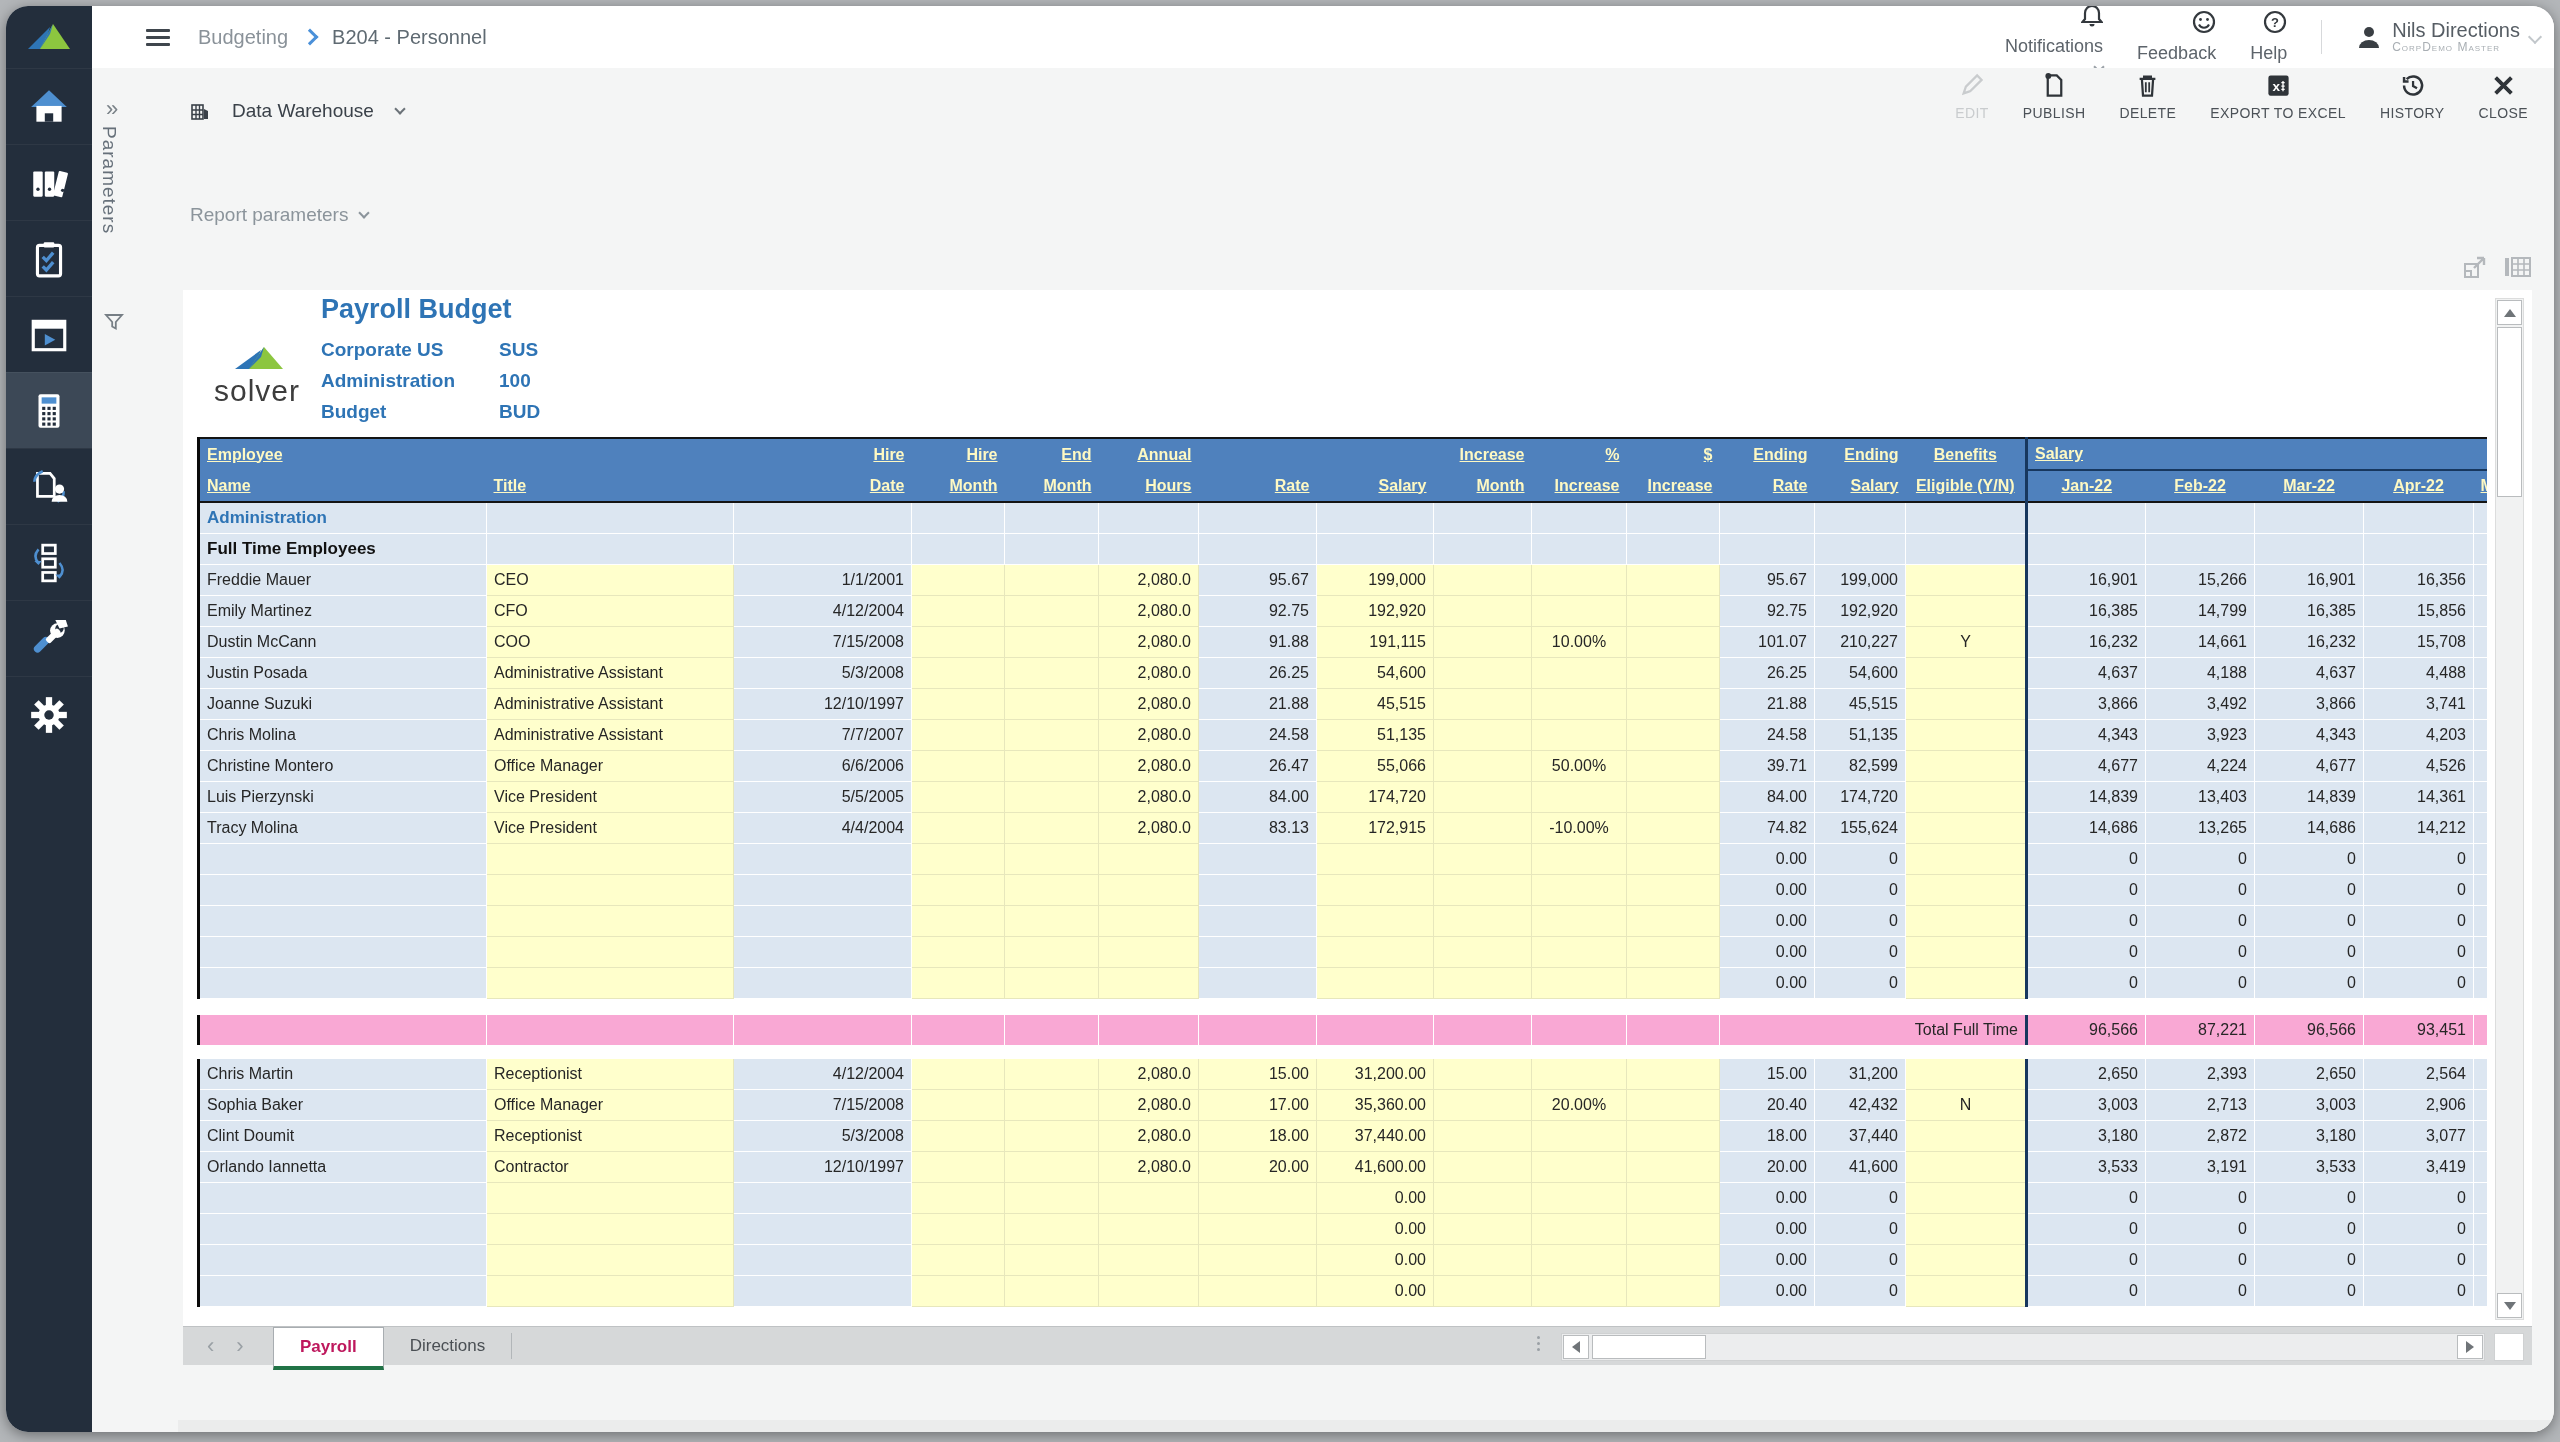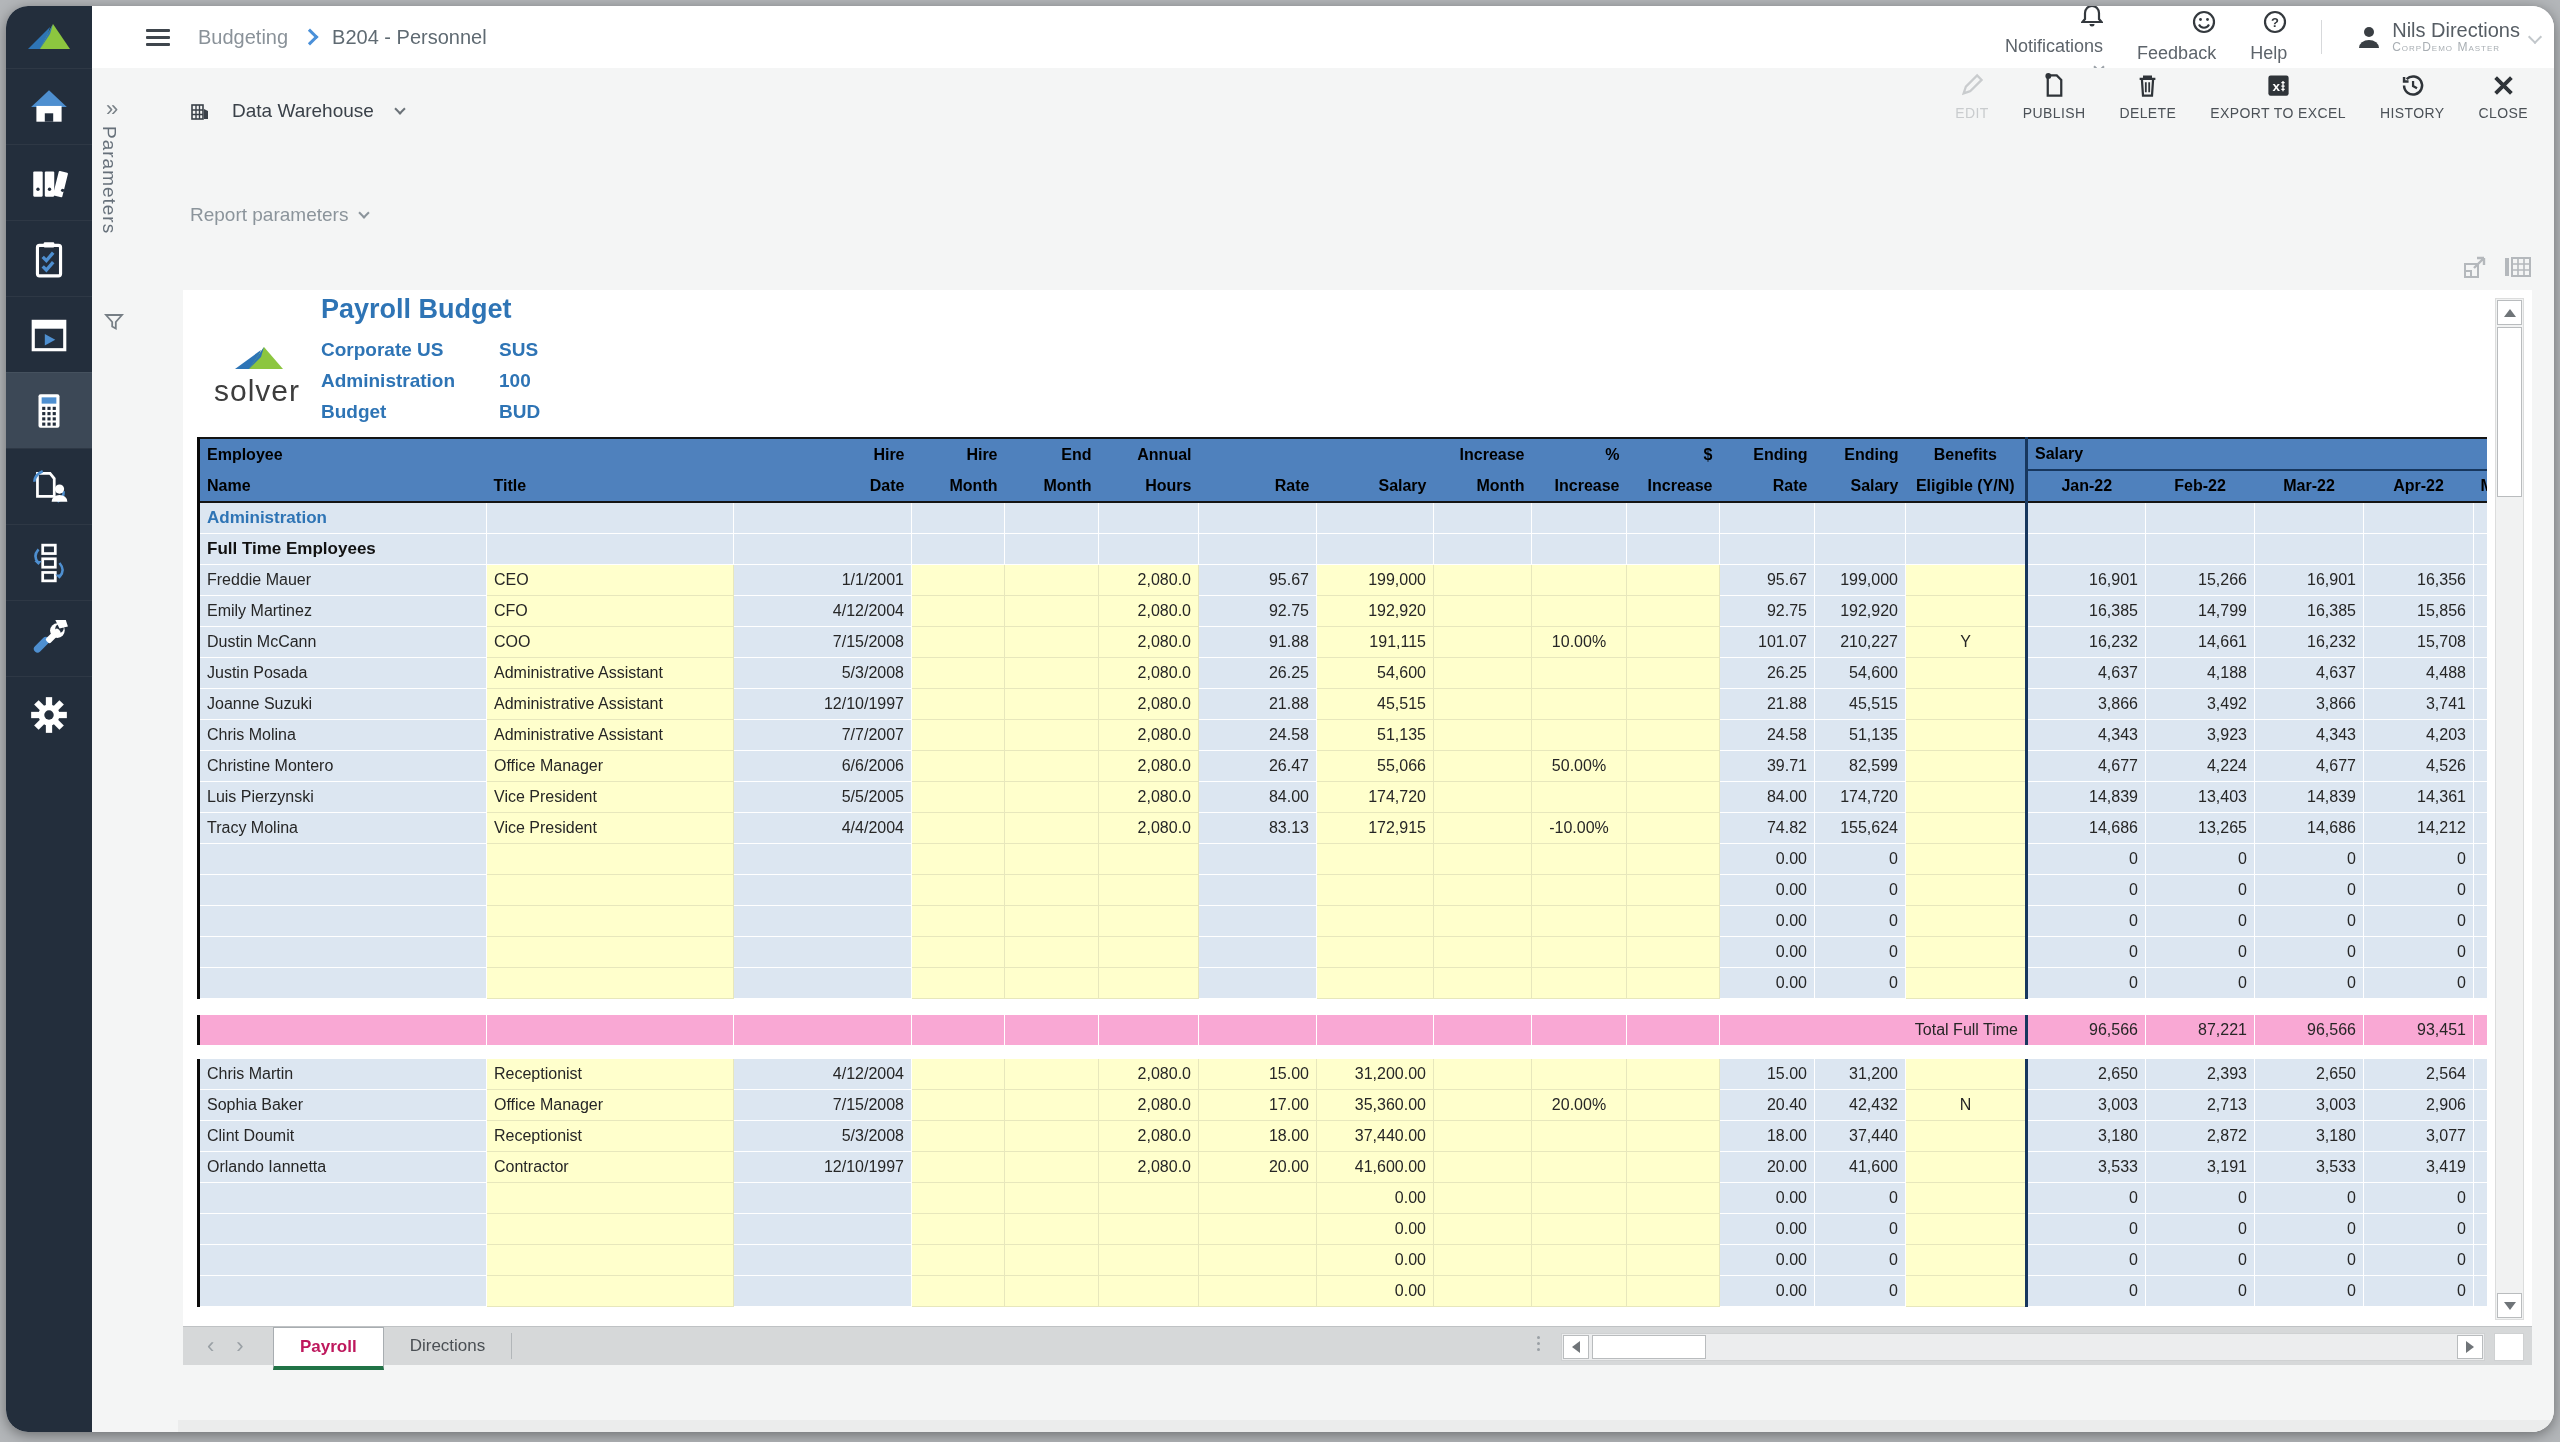--- a/index.html
+++ b/index.html
@@ -51,21 +51,21 @@
   .sh-inforow{display:flex;font-size:19px;font-weight:bold;color:#2e74b5;height:31px;align-items:center;}
   .sh-il{width:178px;}
   .sh-logo{position:absolute;left:14px;top:54px;width:120px;text-align:center;}
   .sh-logow{font-size:30px;color:#3d3d3d;letter-spacing:1px;margin-top:-2px;}
   .tblwrap{position:absolute;left:14px;top:147px;right:45px;bottom:0;overflow:hidden;}
   table.tbl{border-collapse:collapse;table-layout:fixed;width:2290px;font-size:16px;color:#262626;}
   .tbl td{height:30px;padding:0 7px;overflow:hidden;white-space:nowrap;}
   .c-b{background:#dce6f1;border-right:1px solid rgba(255,255,255,.7);border-bottom:1px solid rgba(255,255,255,.7);}
   .c-y{background:#ffffcc;border-right:1px solid #e7e7bc;border-bottom:1px solid #e7e7bc;}
   .c-t{background:#f9a8d4;border-right:1px solid rgba(255,255,255,.7);}
-  .hd{background:#4f81bd;color:#000000;font-weight:bold;height:30px;border:none;}
+  .hd{background:#4f81bd;color:#fef9c3;font-weight:bold;height:30px;border:none;text-decoration:underline;}
   .hd.top{border-top:2px solid #141414;}
   .hd.bot{border-bottom:2px solid #141414;}
   .hd.grp{border-bottom:2px solid #17375e;}
   .al{text-align:left;} .ar{text-align:right;} .ac{text-align:center;}
   .msep{border-left:3px solid #17375e;}
   tr.blk td:first-child{border-left:3px solid #0a0a0a;}
   .hd.hl{border-left:3px solid #0a0a0a;}
   .hd.hr{border-right:2px solid #141414;}
   .sec-group{color:#2e74b5;font-weight:bold;font-size:17px;}
   .sec-label{color:#111;font-weight:bold;font-size:17px;}

